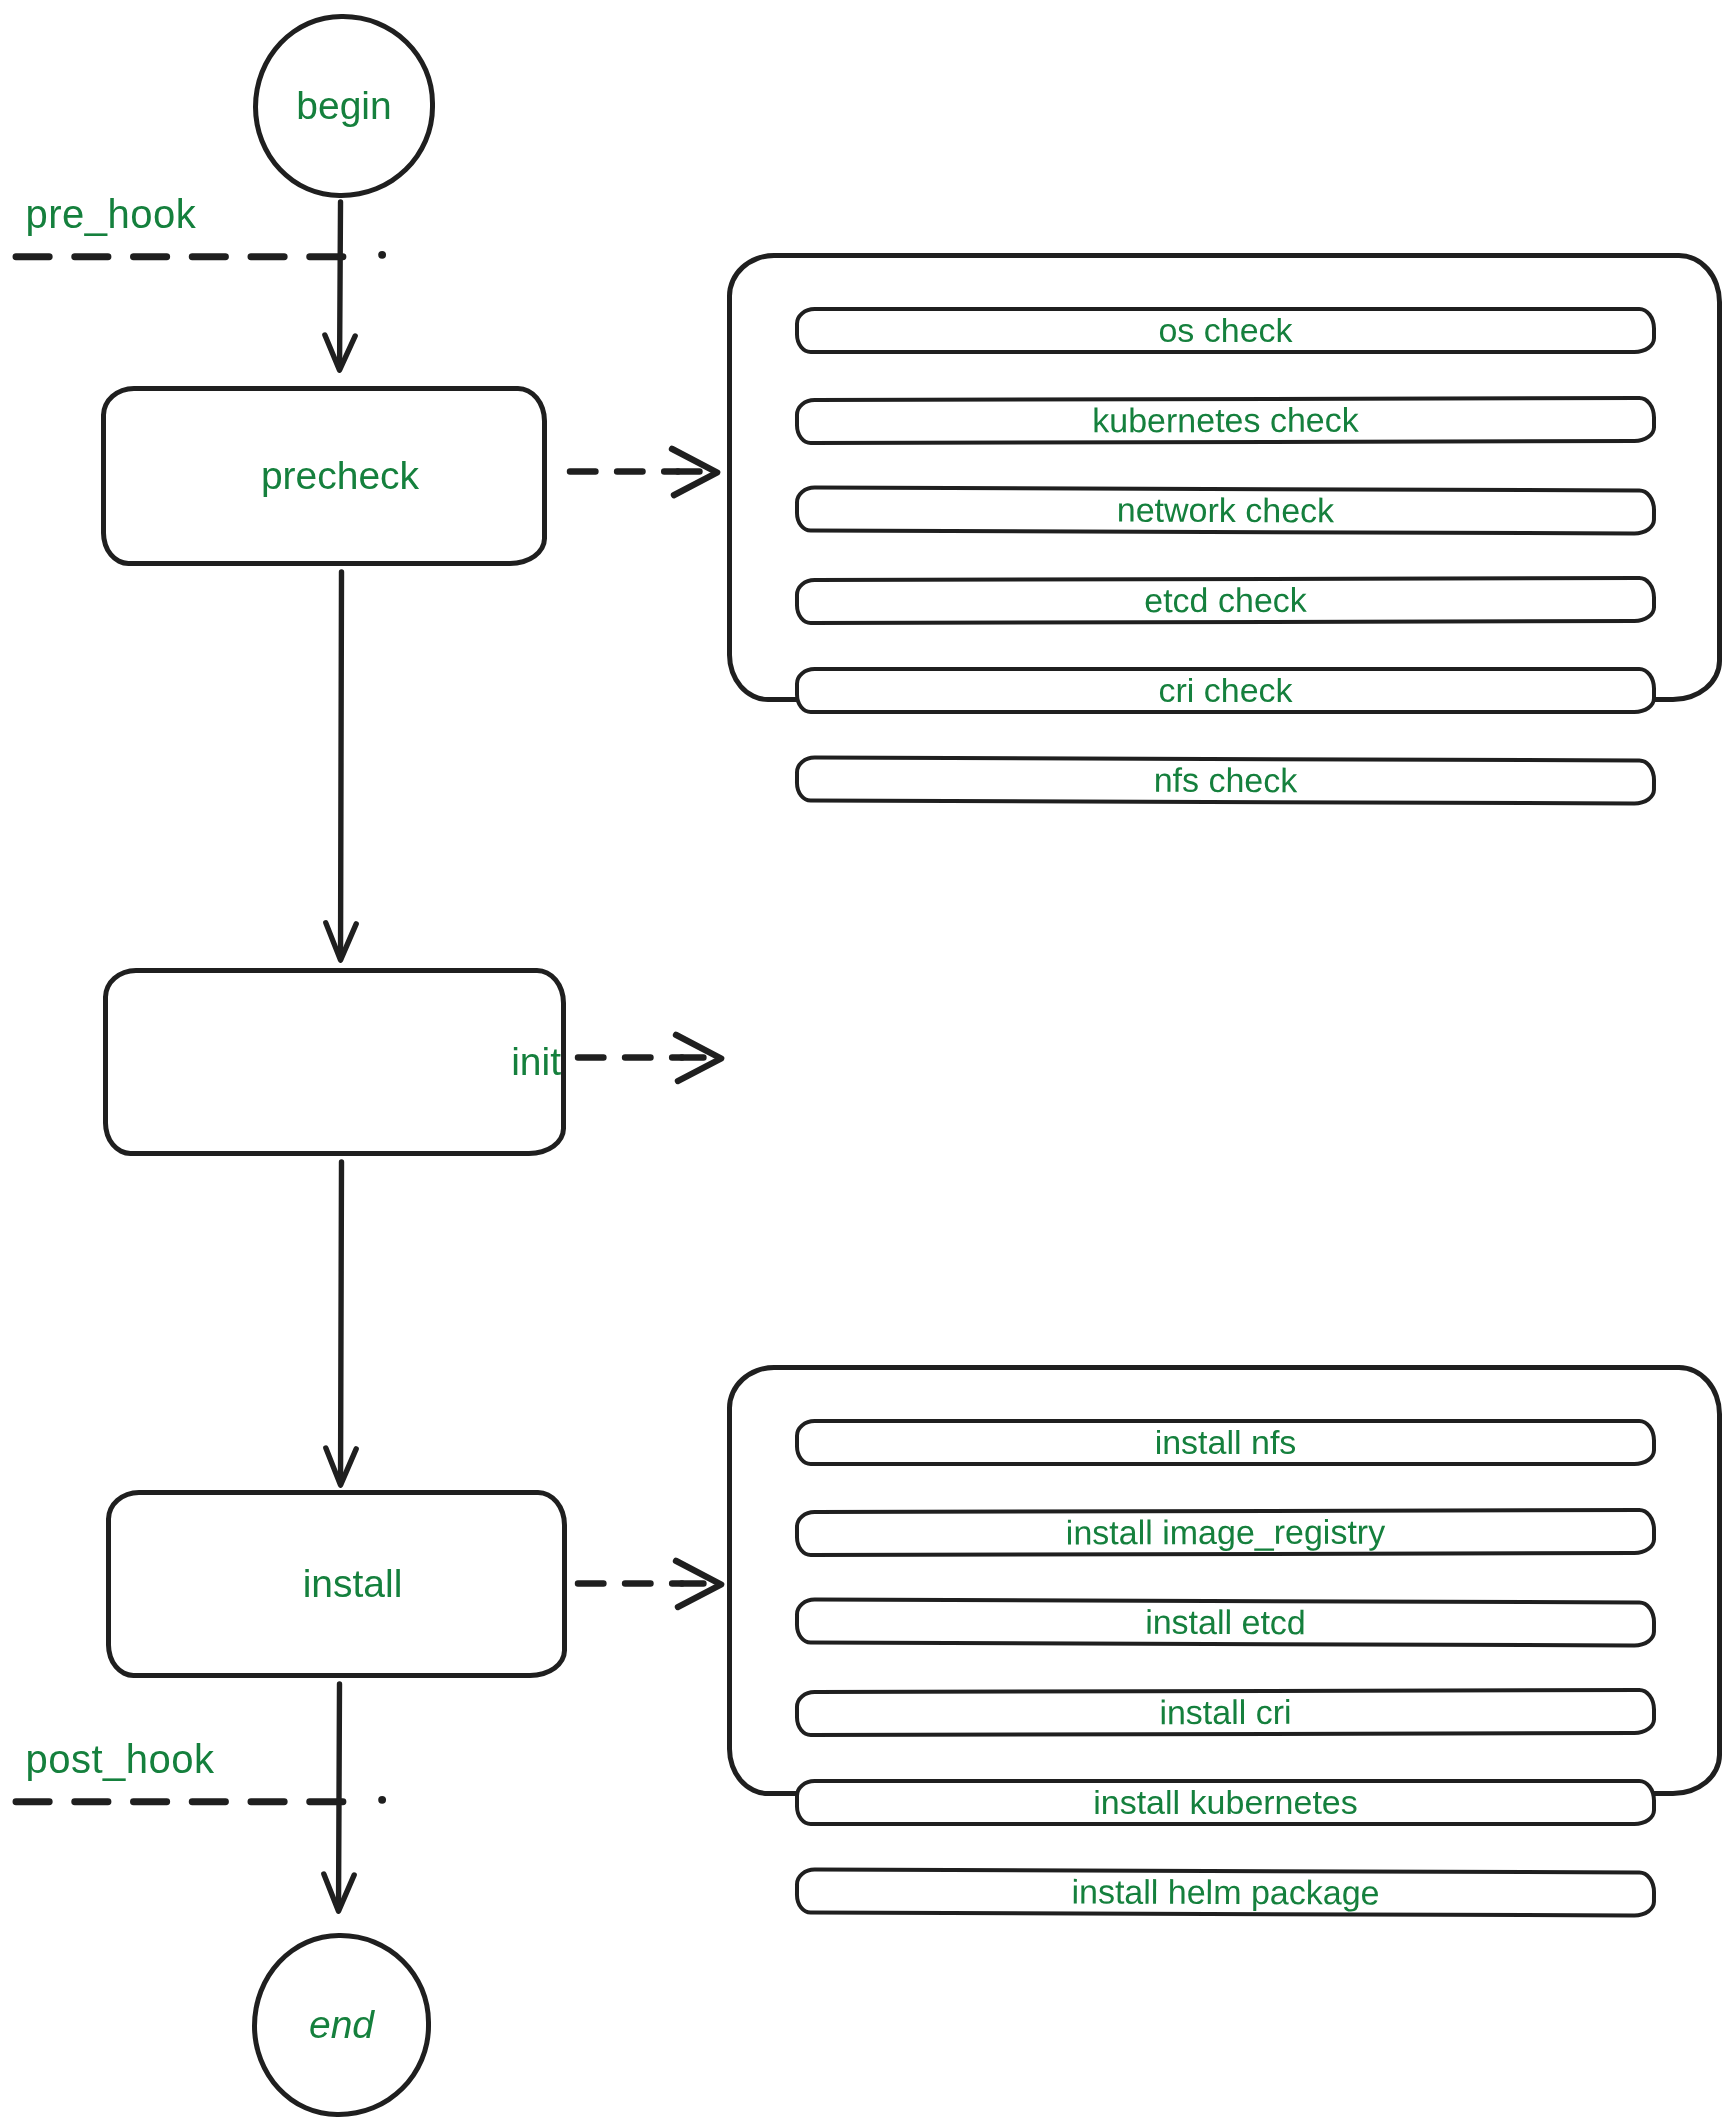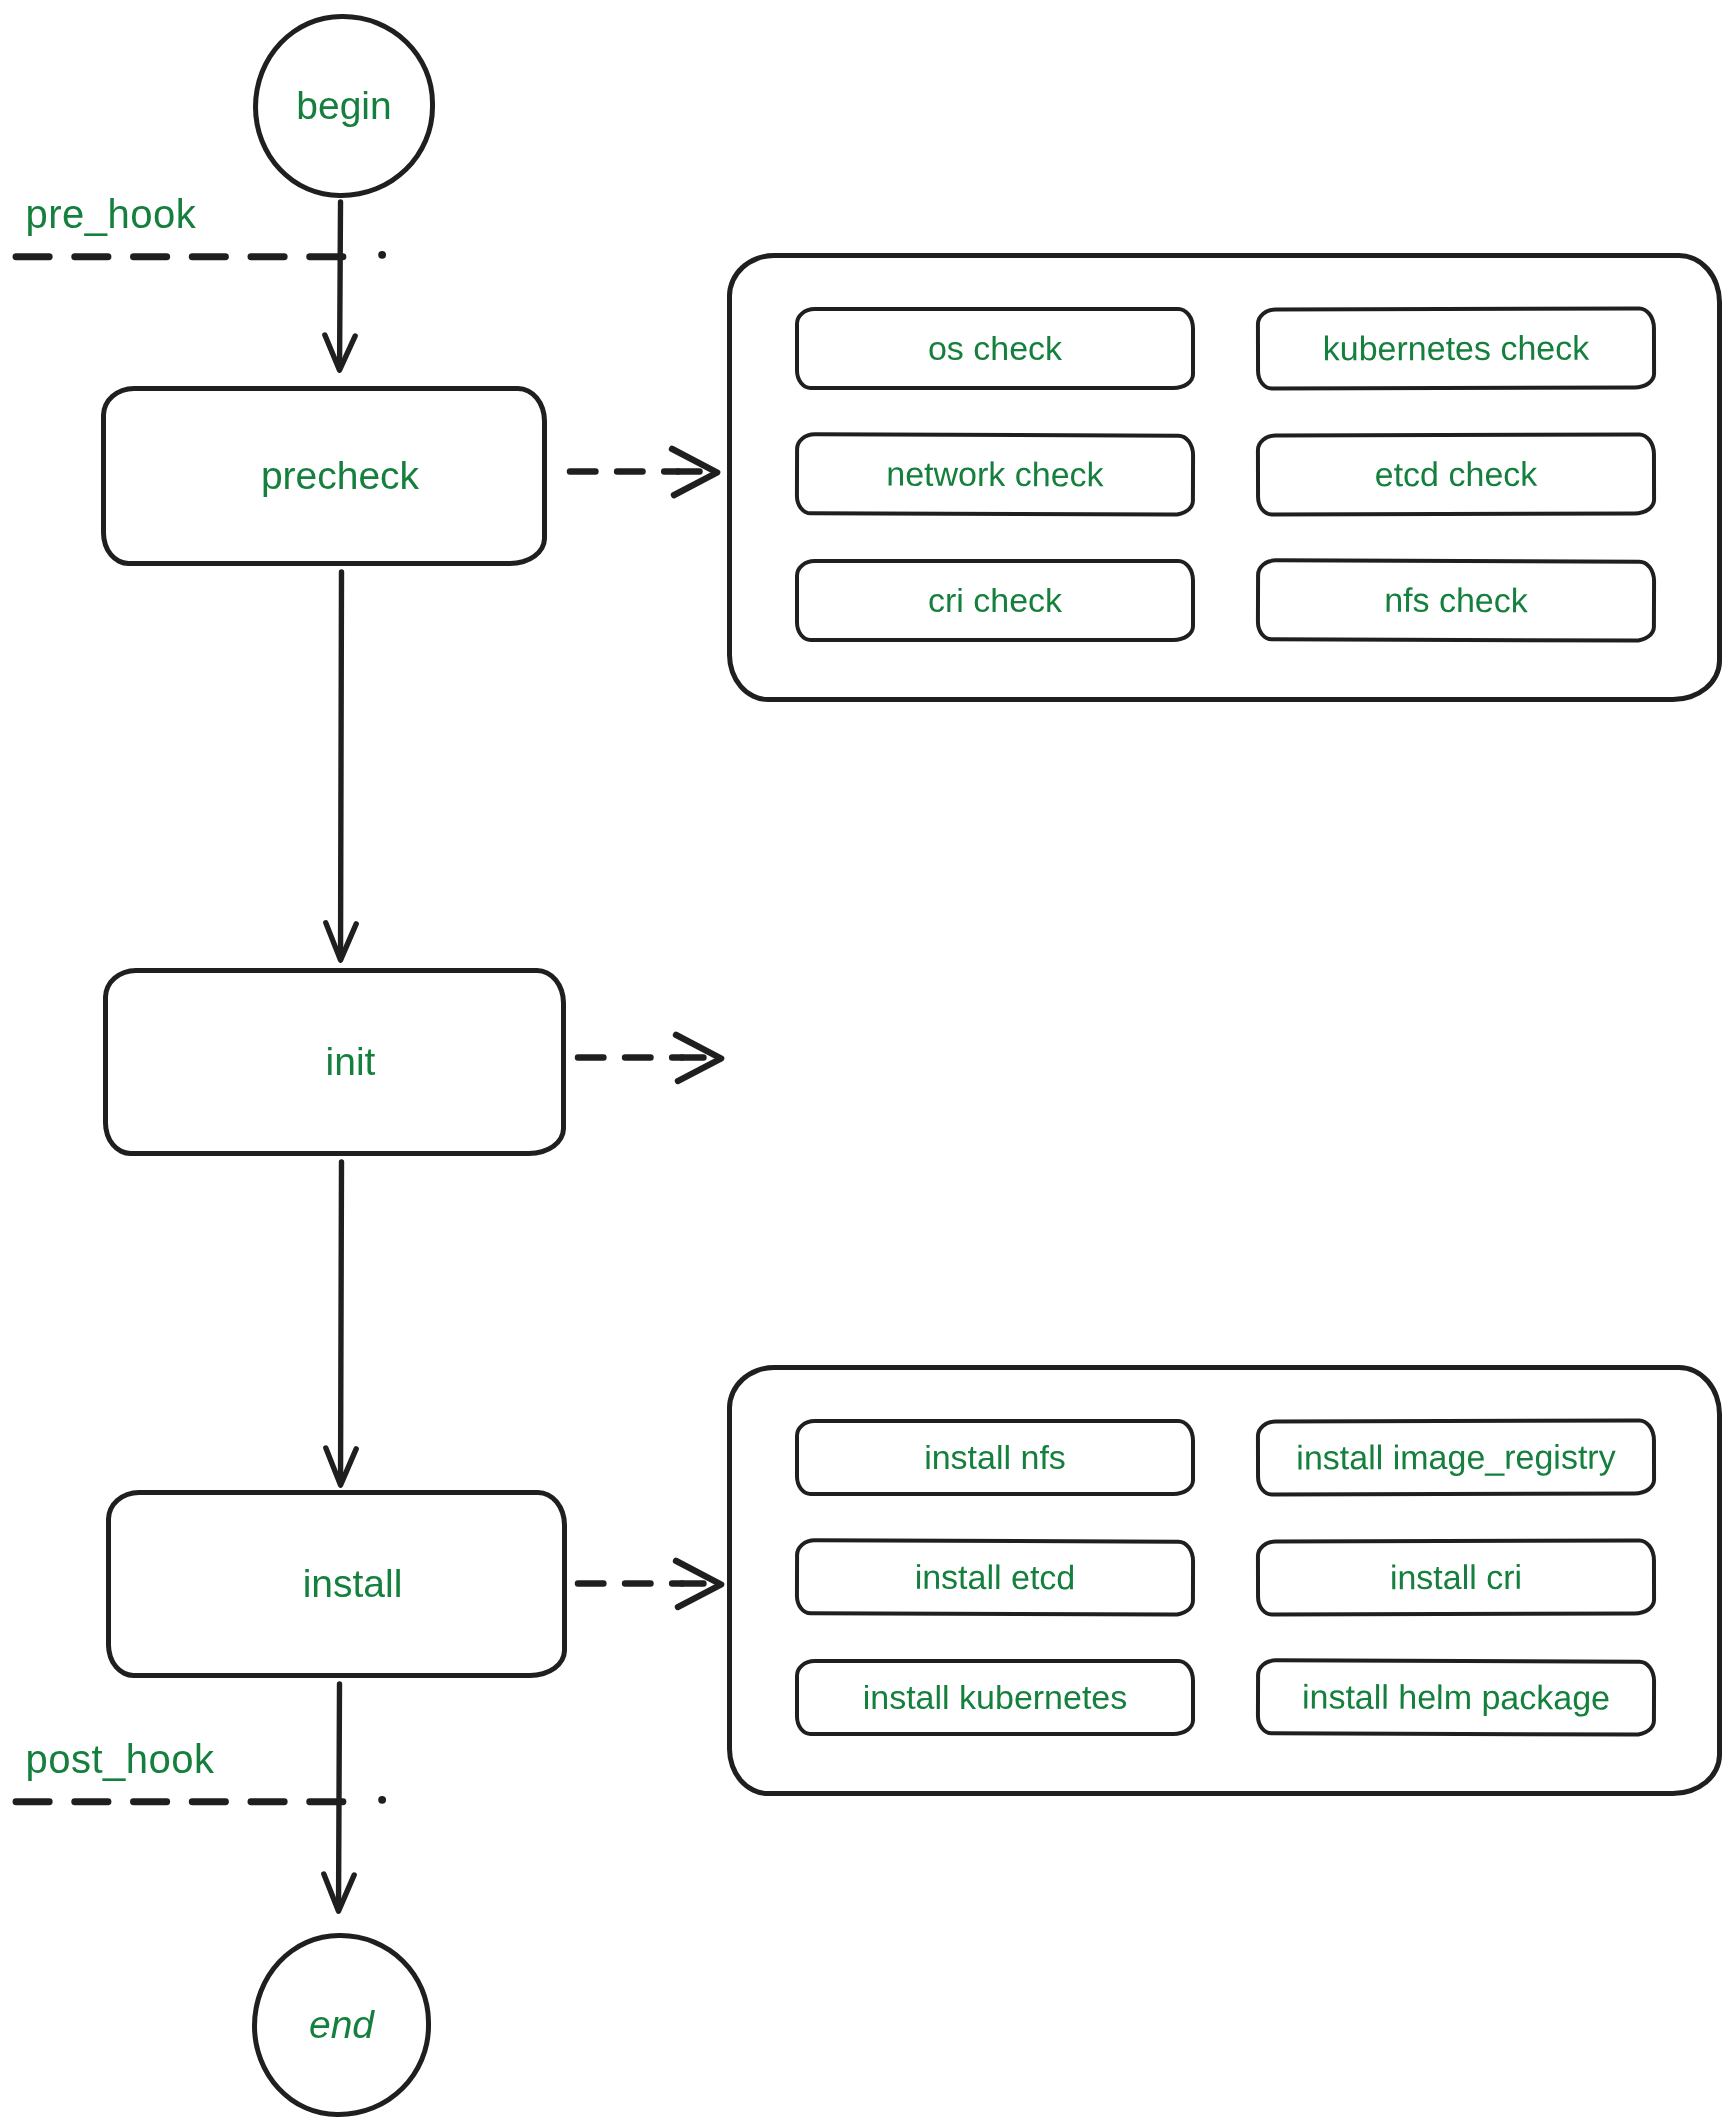--- a/index.html
+++ b/index.html
@@ -41,21 +41,21 @@
   }
   .hook-line{position:absolute;}
   
   .group{
     position:absolute;
     border:5.4px solid #1f1f1f;
     border-radius:47px 43px 49px 41px / 43px 49px 41px 47px;
     background:#fff;
     box-sizing:border-box;
     display:grid;
-    grid-template-columns:1fr 1fr;
+    grid-template-columns:1fr;
     grid-auto-rows:1fr;
     column-gap:61px;
     row-gap:43px;
     padding:49px 61px 55px 63px;
   }
   .task{
     border:4.4px solid #1f1f1f;
     border-radius:19.6px 16.7px 21.6px 15.7px / 16.7px 21.6px 15.7px 19.6px;
     display:flex;align-items:center;justify-content:center;
     font-size:34px;
@@ -120,21 +120,21 @@
     <div class="task">
         <span>nfs check</span>
       </div>
   </div>
 
   <svg style="left:312px;top:570px;" width="59" height="396" viewBox="0 0 60 404">
     <path class="stroke" d="M30 2 L29 396" stroke-width="5.5"></path>
     <path class="stroke" d="M14 360 L29 398 L45 361" stroke-width="5.5"></path>
   </svg>
 
-  <div class="stage" style="left:103px;top:968px;width:463px;height:188px;">
+  <div class="stage" style="left:103px;top:968px;width:463px;height:188px;justify-content:flex-end;">
     <span>init</span>
   </div>
 
   <svg style="left:576px;top:1027px;" width="152" height="61" viewBox="0 0 155 62">
     <line class="stroke" x1="2" y1="31" x2="108" y2="31" stroke-width="6.5" stroke-dasharray="26 22" stroke-linecap="butt"></line>
     <path class="stroke" d="M102 8 L148 32 L104 55" stroke-width="6.5"></path>
     <path class="stroke" d="M108 31 L130 31" stroke-width="6.5"></path>
   </svg>
 
 

